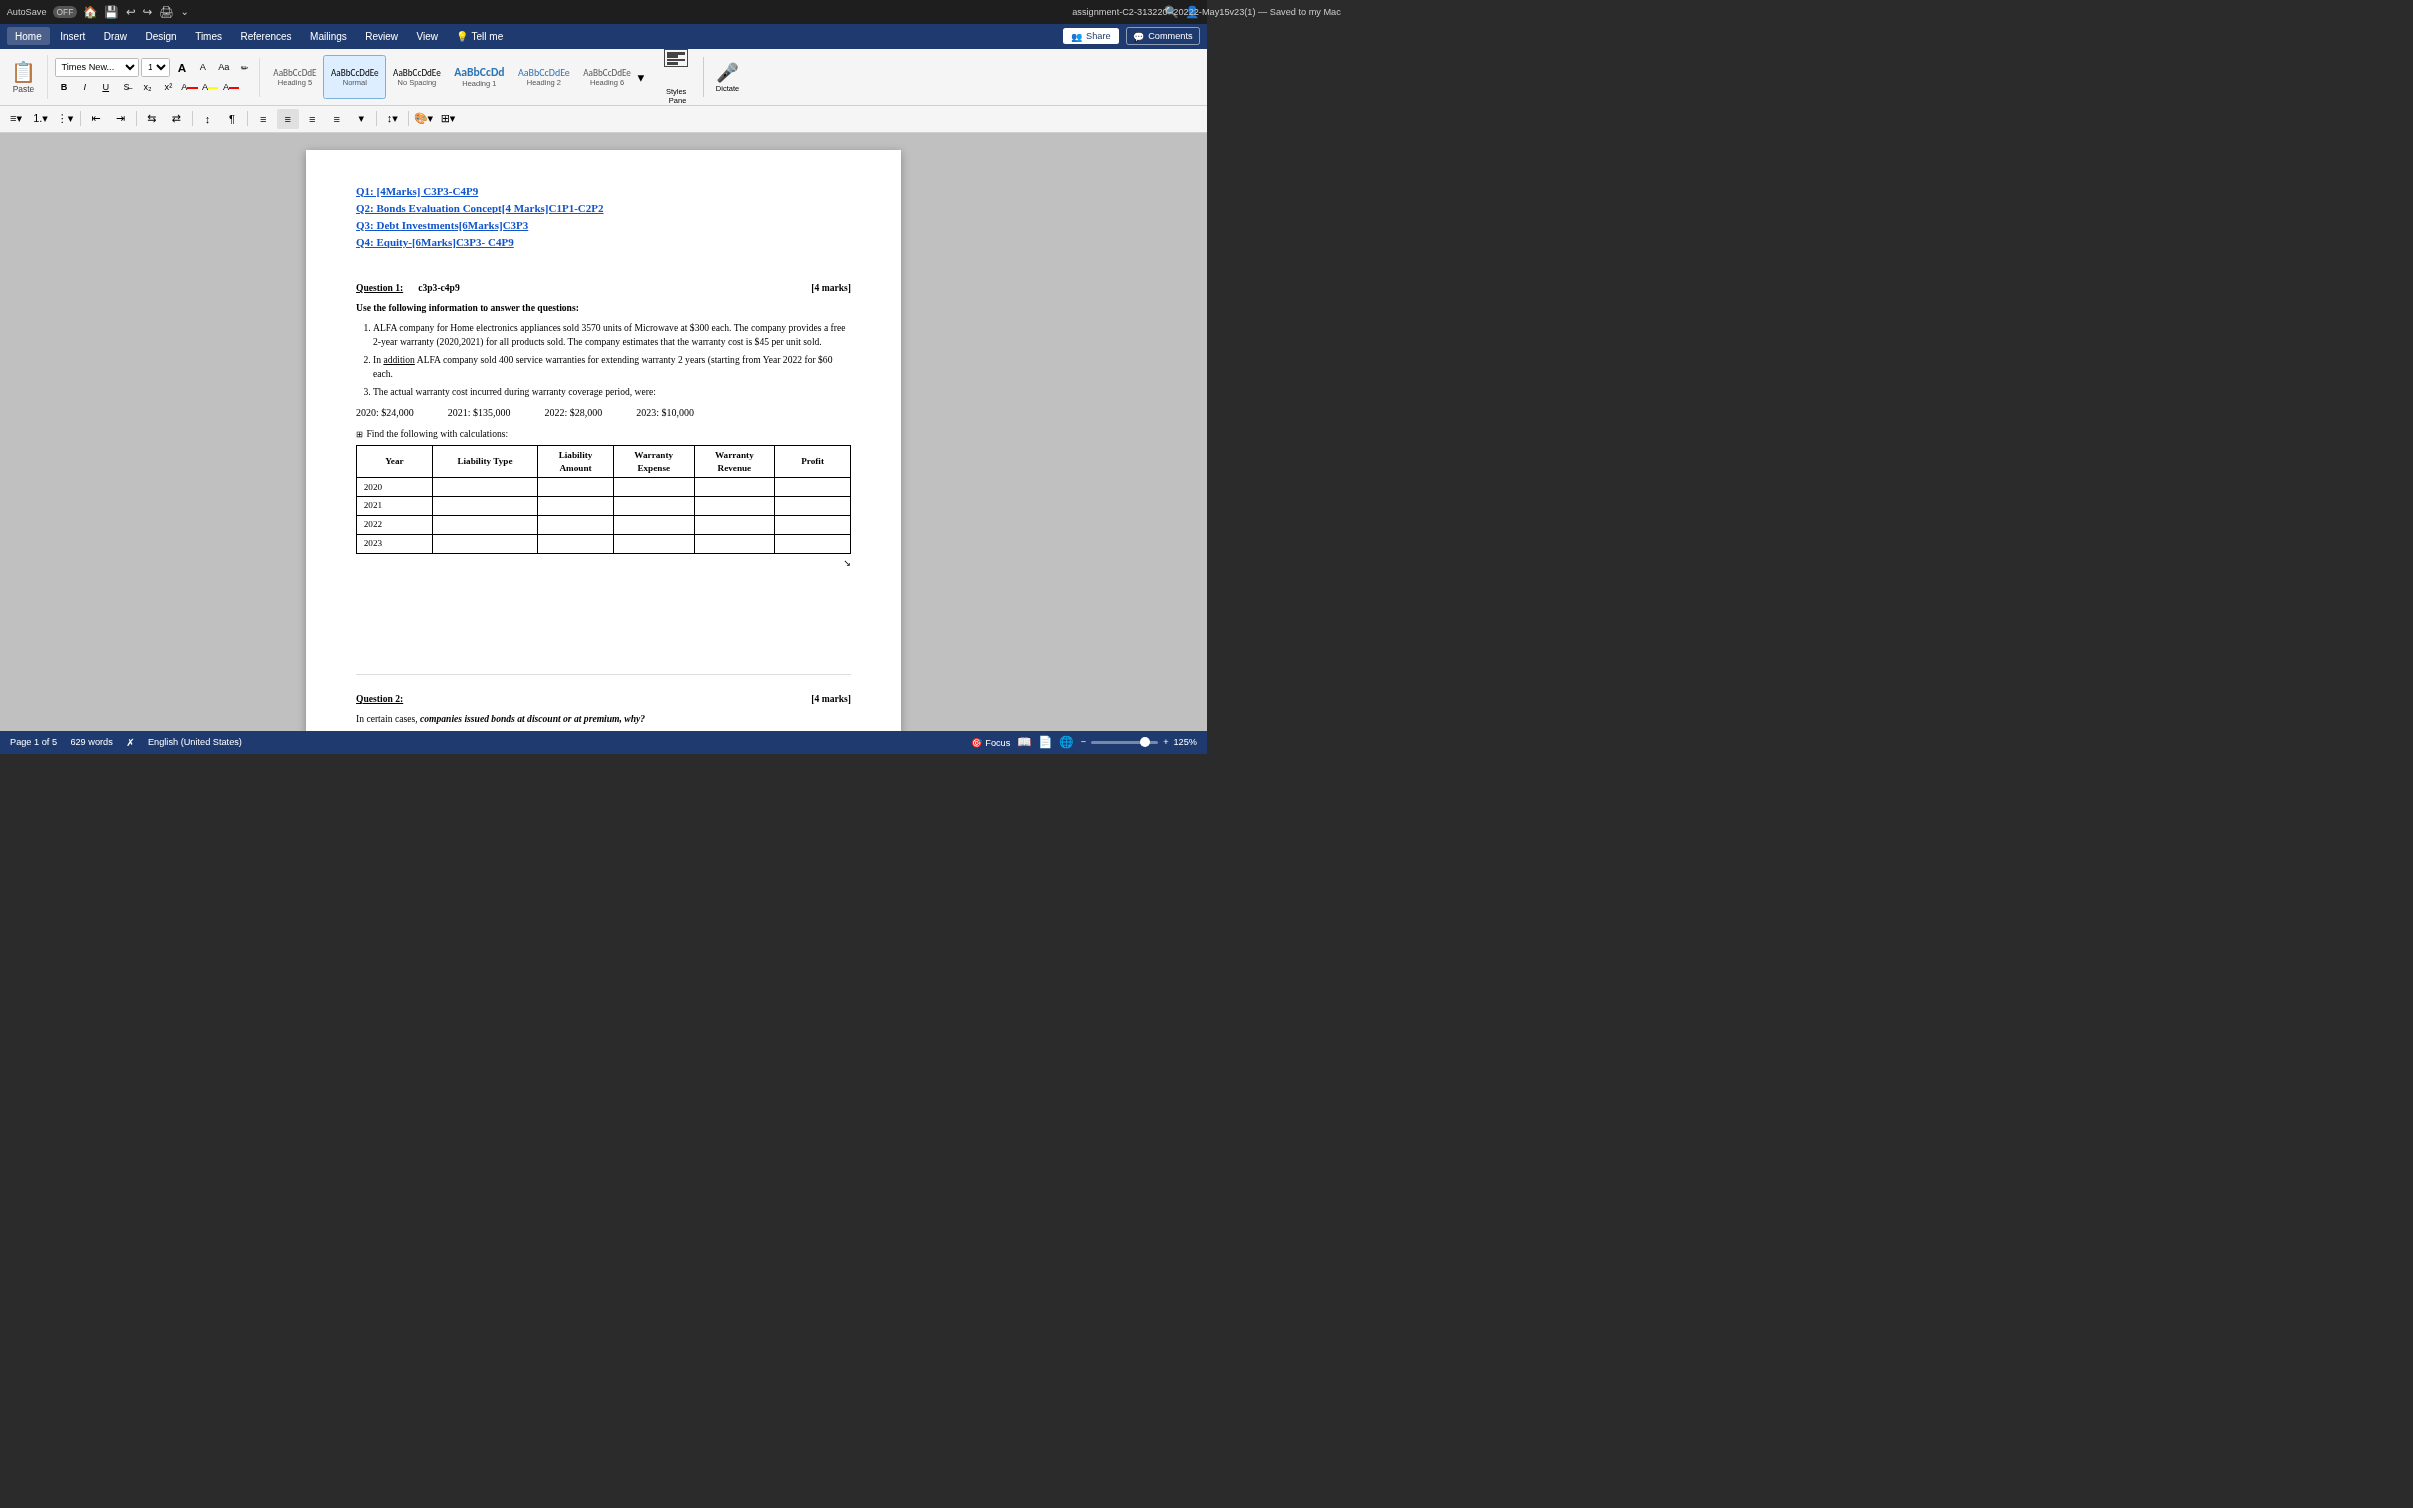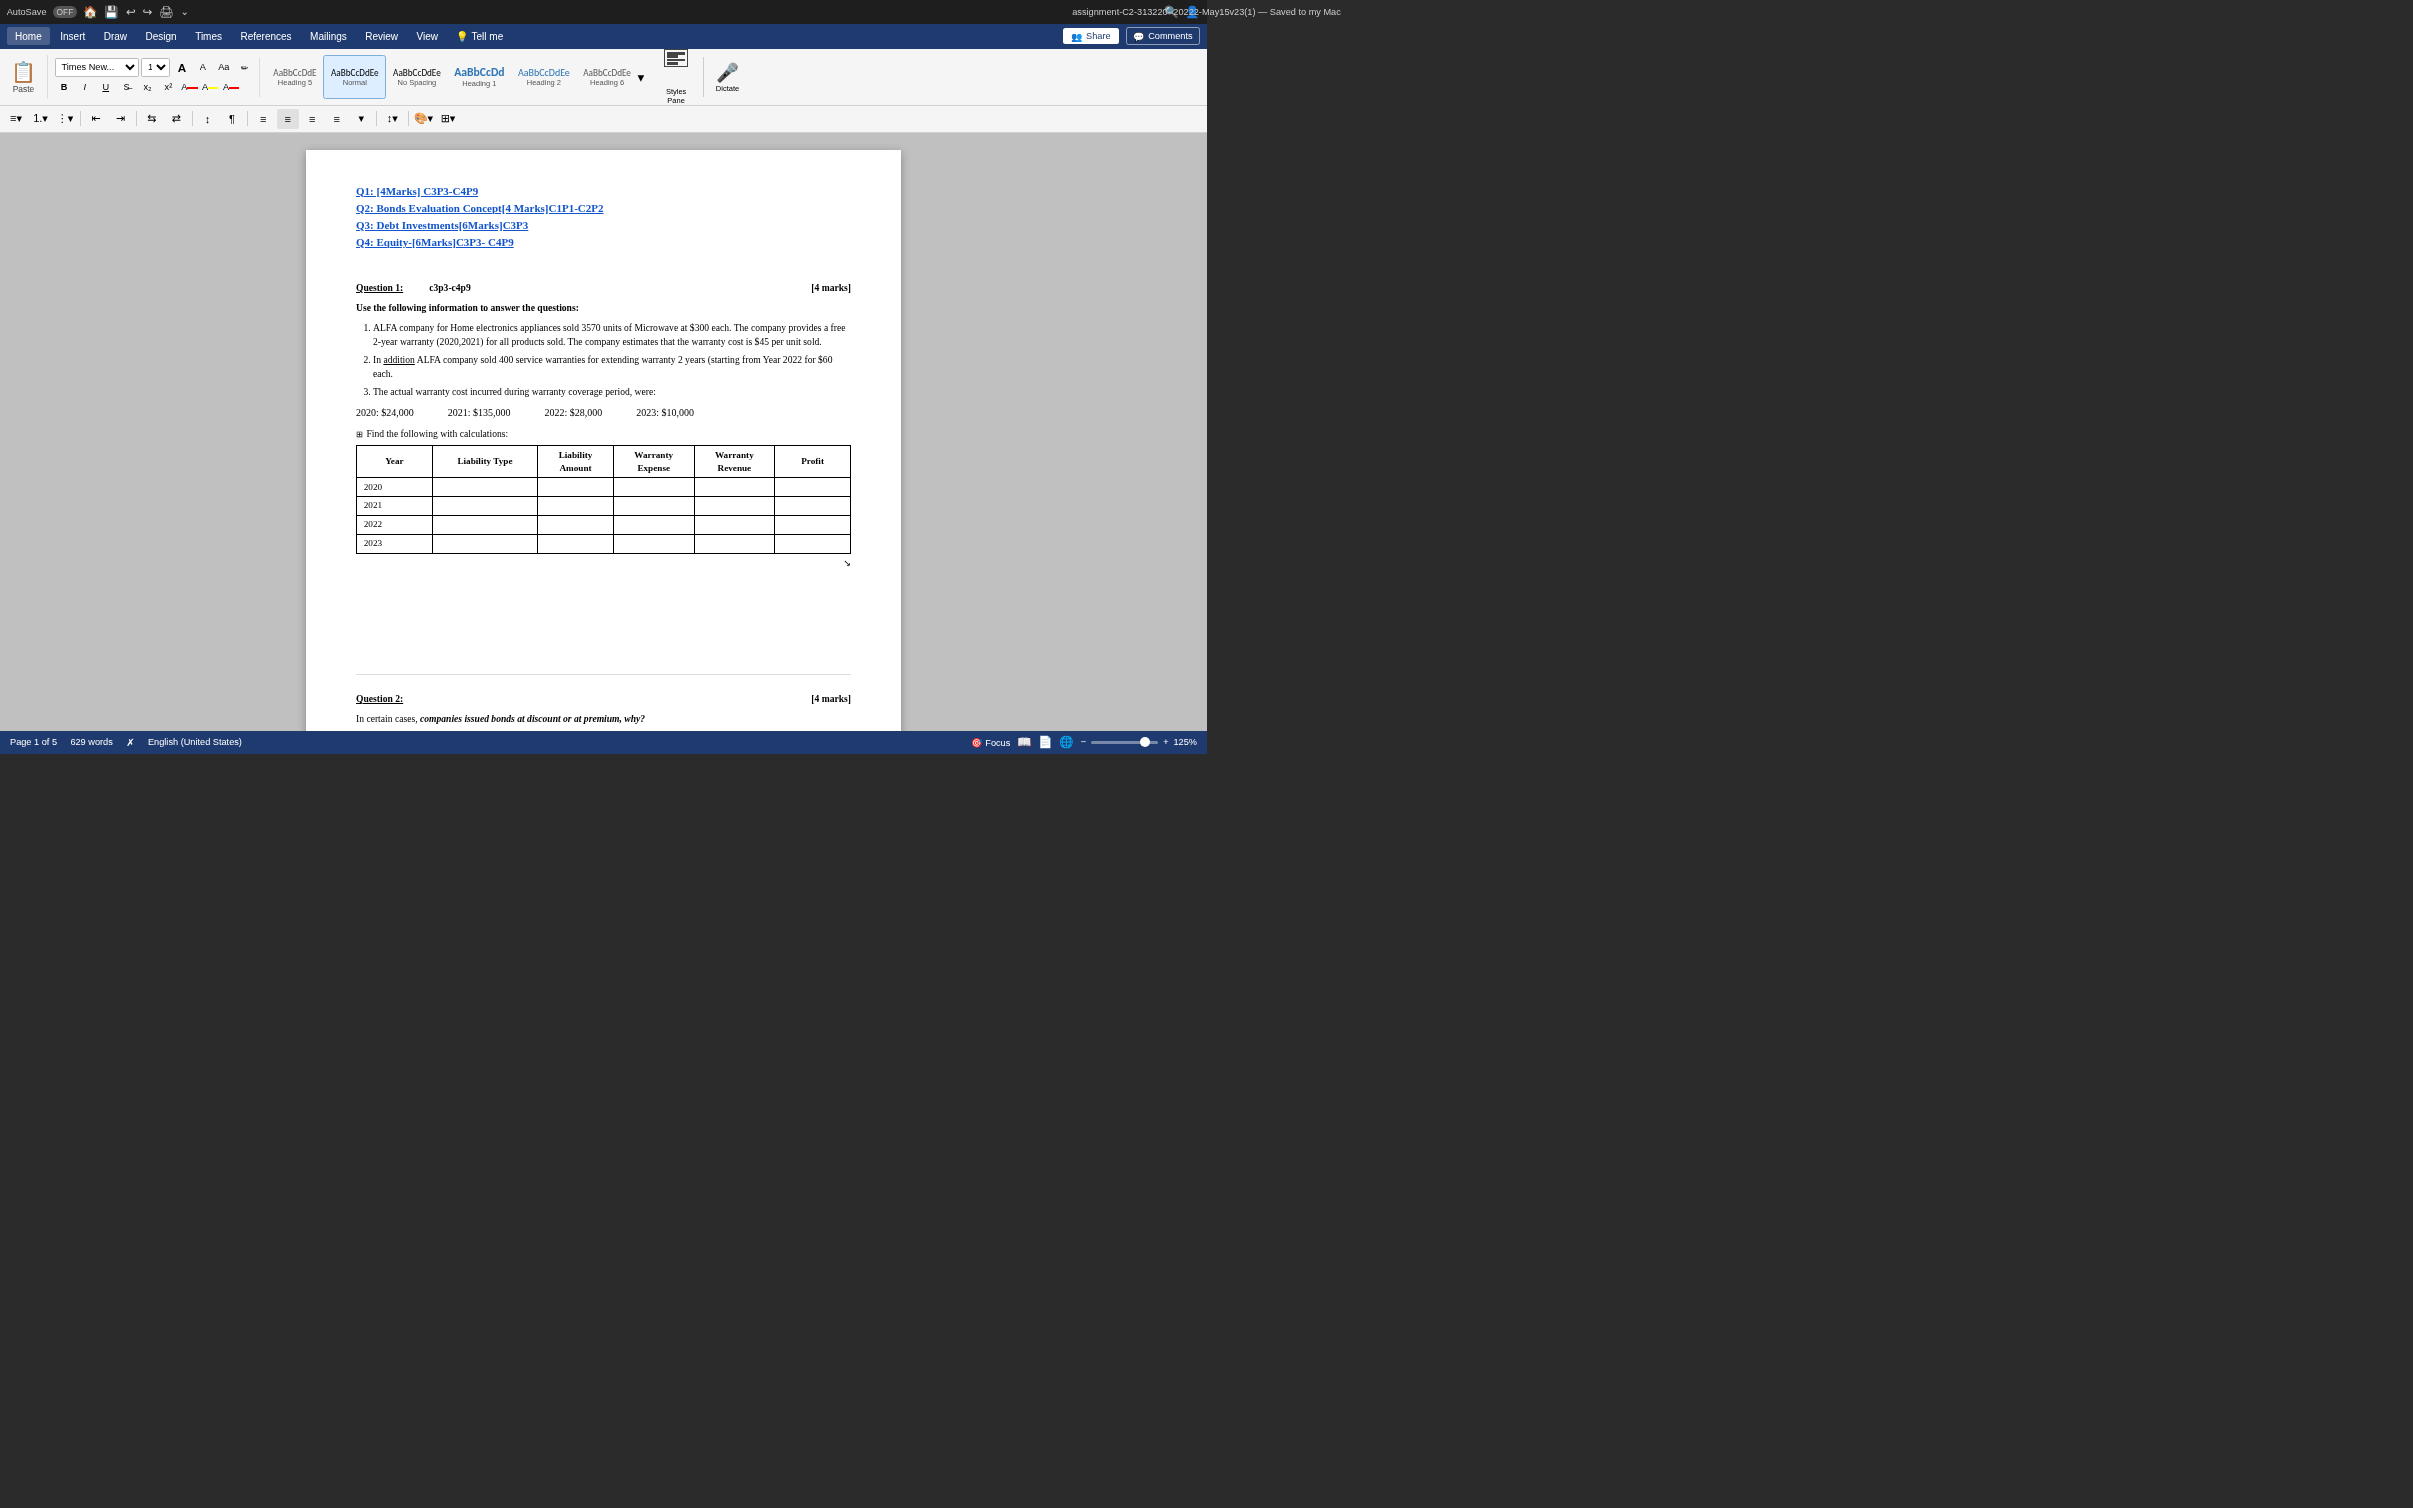--- a/index.html
+++ b/index.html
@@ -123,21 +123,21 @@
       font-family: 'Times New Roman', Times, serif;
       font-size: 9.6px;
       line-height: 1.4;
       color: #000;
     }
 
     .questions-list { margin-bottom: 17px; }
     .q-link { color: #1155cc; text-decoration: underline; font-size: 11px; display: block; margin-bottom: 1.7px; font-weight: bold; }
 
     .question-header { display: flex; justify-content: space-between; margin-bottom: 6.7px; font-size: 9.6px; font-weight: bold; }
-    .question-header .left { display: flex; gap: 26px; }
+    .question-header .left { display: flex; gap: 15px; }
     .q-num { text-decoration: underline; }
 
     .instruction { font-size: 9.6px; font-weight: bold; margin-bottom: 6.7px; }
 
     .numbered-list { padding-left: 17px; margin-bottom: 6.7px; }
     .numbered-list li { margin-bottom: 3.4px; font-size: 9.6px; line-height: 1.5; }
     .underlined { text-decoration: underline; }
 
     .warranty-costs { margin: 6.7px 0; font-size: 10px; display: flex; gap: 34px; }
 
@@ -294,21 +294,21 @@
   </div>
 
   <div style="display:flex;flex-direction:column;align-items:center;gap:1.7px;">
     <div class="styles-pane-btn">
       <div class="styles-pane-icon">
         <div class="styles-pane-line"></div>
         <div class="styles-pane-line short"></div>
         <div class="styles-pane-line"></div>
         <div class="styles-pane-line short"></div>
       </div>
-      <span style="font-size:7.5px;font-family:sans-serif;text-align:center;margin-top:20px;">Styles<br>Pane</span>
+      <span style="font-size:7.5px;font-family:sans-serif;text-align:right;margin-top:20px;">Styles<br>Pane</span>
     </div>
   </div>
 
   <div style="width:0.8px;height:40px;background:#ccc;margin:0 3.4px;"></div>
 
   <div class="dictate-btn">
     <span style="font-size:18.4px;">🎤</span>
     <span style="font-size:7.5px;font-family:sans-serif;">Dictate</span>
   </div>
 </div>

